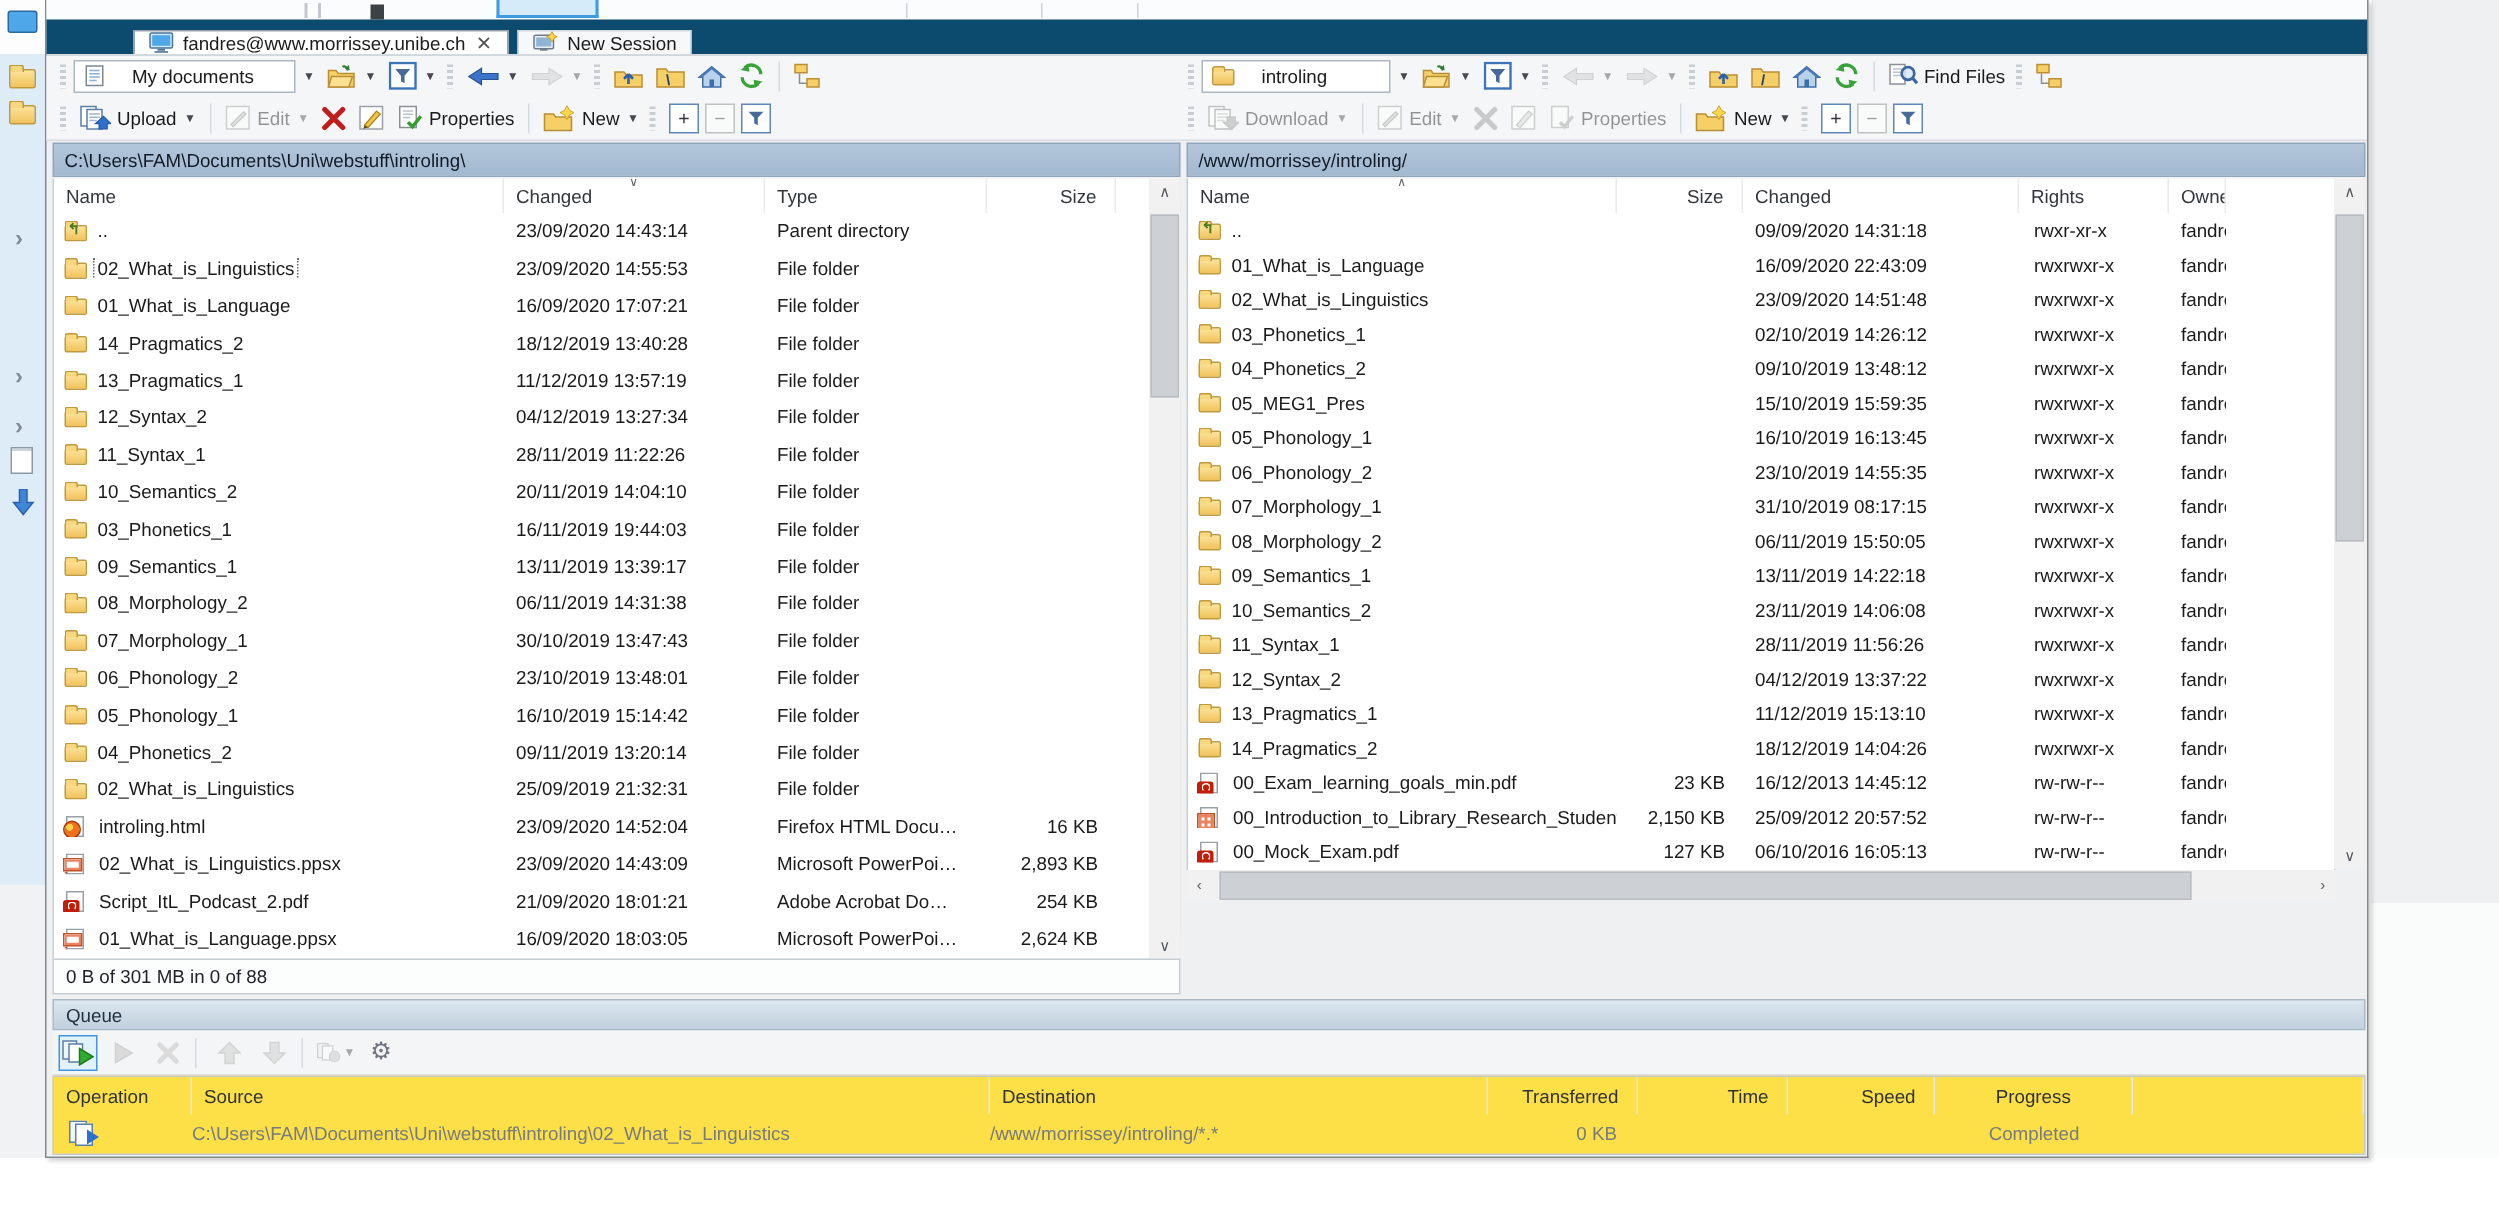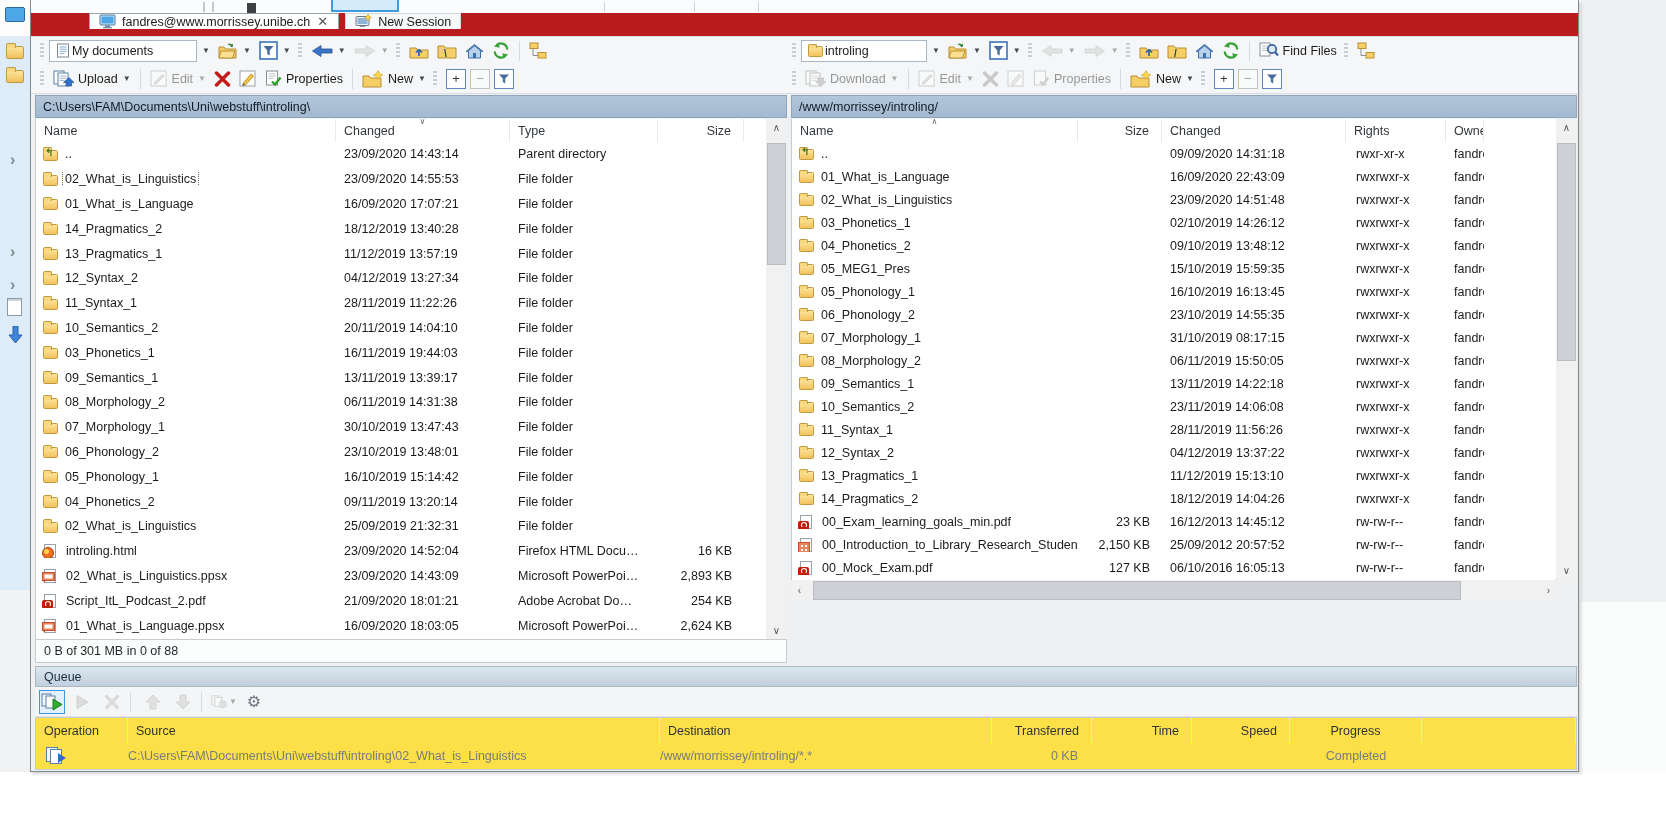--- a/index.html
+++ b/index.html
@@ -25,39 +25,39 @@
   
   #win { left:30px; top:0; width:1549px; height:772px; background:#eef0f2;
          border:1px solid #84898e; border-top:none; box-shadow:2px 2px 3px rgba(0,0,0,.18); }
   #win > .abs { position:absolute; }
 
   
   #fragstrip { left:0; top:0; width:1547px; height:13px; background:#fbfcfd; }
   .frag { position:absolute; }
 
   
-  #tabbar { left:0; top:13px; width:1547px; height:24px; background:#b91c1c;
-            border-bottom:1px solid #d7dadd; display:flex; align-items:flex-start; }
+  #tabbar { left:0; top:13px; width:1547px; height:24px; background:#0c4a6e;
+            border-bottom:1px solid #d7dadd; display:flex; align-items:flex-end; }
   .tab { display:flex; align-items:center; gap:6px; padding:0 9px; }
   .tab.active { background:#fff; border:1px solid #9aa3ac; border-bottom:none; margin-left:58px; }
   .tab.inactive { background:#f6f8f9; border:1px solid #d3d8dc; border-bottom:none; margin-left:6px; }
   .tab .close { color:#555; font-size:13px; line-height:1; padding:0 1px; }
 
   
   .toolbar { left:0; width:1547px; height:27px; background:#f5f6f7; display:flex; align-items:center; }
   #toolbar1 { top:37px; }
   #toolbar2 { top:64px; height:30px; border-bottom:1px solid #dadcdf;padding-left:24px; }
   .tbgroup { display:flex; align-items:center; position:absolute; top:0; height:100%; }
   .grip { width:4px; height:16px; margin:0 5px 0 3px;
           background:repeating-linear-gradient(#c8cdd3 0 2px, rgba(0,0,0,0) 2px 4px); }
   .vsep { width:1px; height:20px; background:#d7dade; margin:0 5px; }
   .tbtn { display:flex; align-items:center; gap:4px; padding:2px 4px; }
   .dd { font-size:8px; color:#45494e; margin-left:1px; }
   .disabled { opacity:.45; filter:grayscale(1); }
-  .dirfield { display:flex; align-items:center; gap:2px; background:#fff; border:1px solid #aab6c2;
+  .dirfield { display:flex; align-items:center; gap:18px; background:#fff; border:1px solid #aab6c2;
               height:22px; padding:0 6px; width:148px; }
   .boxbtn { width:20px; height:20px; border:1px solid #5e87b5; background:#fff; display:flex;
             align-items:center; justify-content:center; font-size:13px; color:#33373c; margin-left:4px; }
 
   
   .cssfolder { width:15px; height:11px; position:relative; flex:none; margin-top:2px;
                background:linear-gradient(#fde49b,#f1c25c); border:1px solid #c09a3e; border-radius:1.5px; }
   .cssfolder::before { content:""; position:absolute; top:-3.5px; left:-1px; width:7px; height:3.5px;
                background:#f8d87f; border:1px solid #c09a3e; border-bottom:none; border-radius:2px 2px 0 0; }
 

